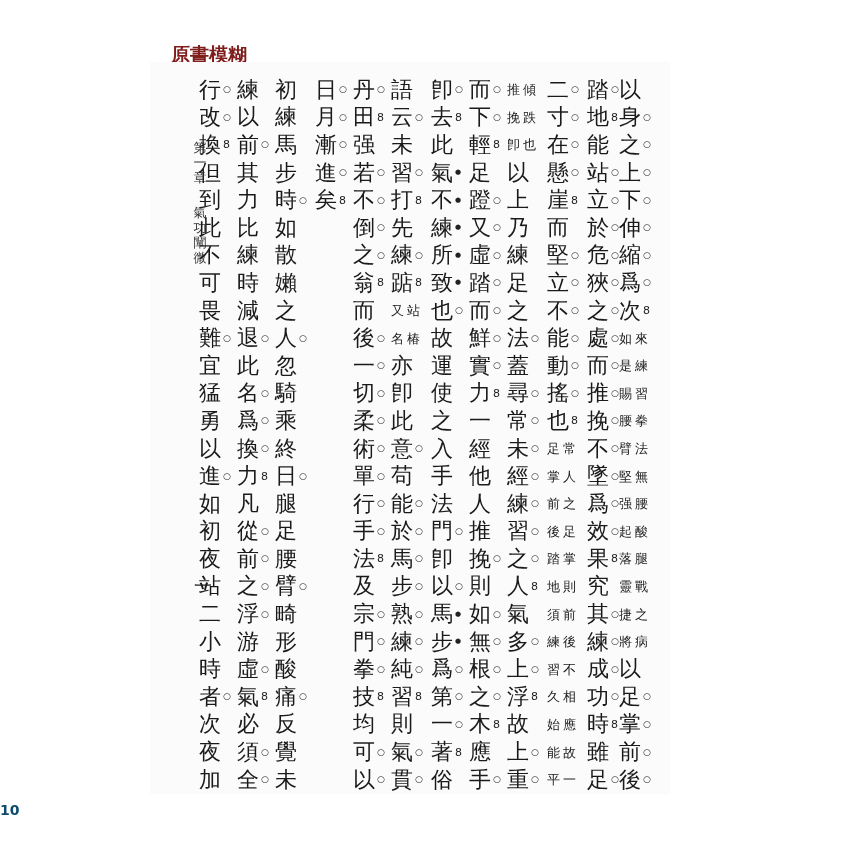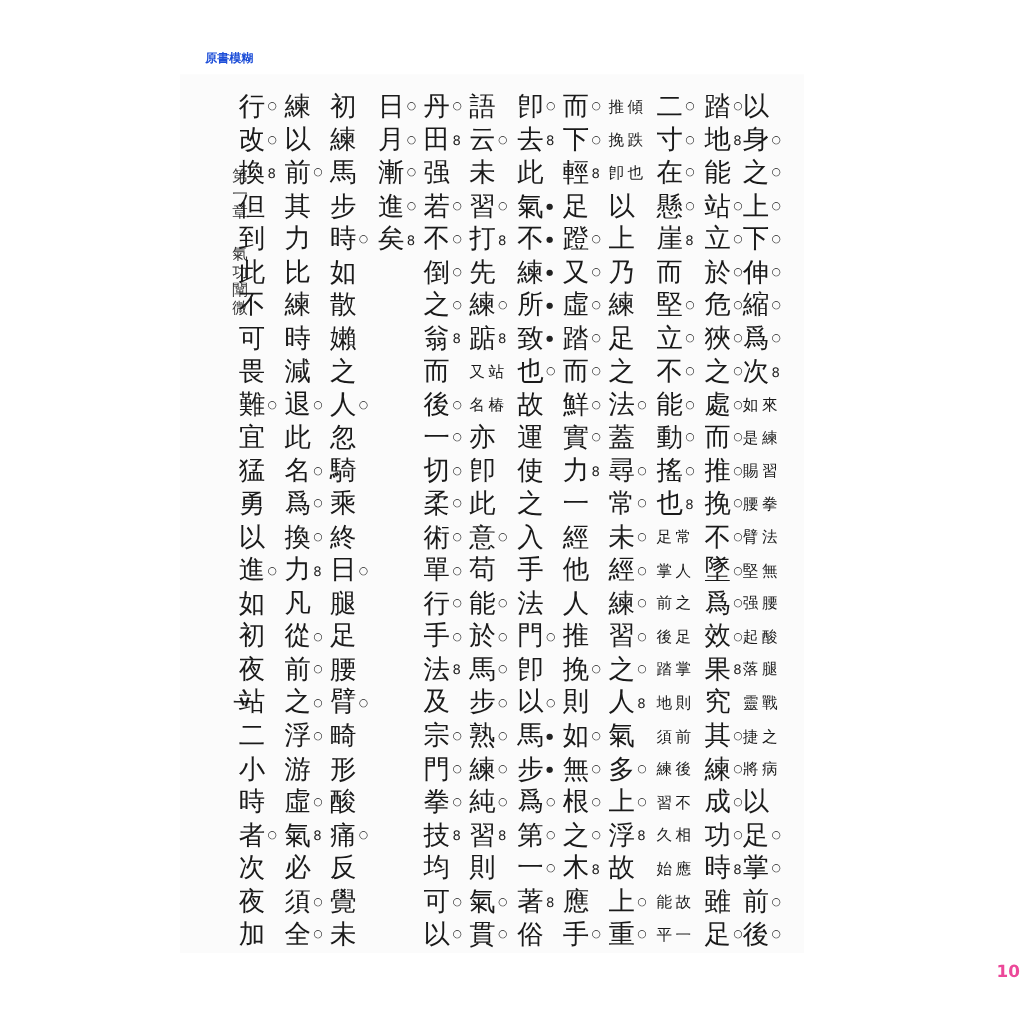--- a/index.html
+++ b/index.html
@@ -1,32 +1,32 @@
 <!DOCTYPE html>
 <html><head>
 <meta charset="utf-8">
 <style>
   html, body { margin:0; padding:0; }
   body { width:850px; height:850px; background:#ffffff; position:relative; overflow:hidden;
          font-family: "DejaVu Serif", "Liberation Serif", serif; color:#1a1a1a; }
   .doc-title { position:absolute; left:171px; top:42px; font-family:Liberation Serif, serif;
-               font-size:10px; font-weight:bold; color:#1d4ed8; letter-spacing:0; }
+               font-size:19px; font-weight:bold; color:#7f1d1d; letter-spacing:0; }
   .page { position:absolute; left:150px; top:62px; width:520px; height:732px; background:#fbfbfb; }
   .col { position:absolute; top:14px; width:40px; display:flex; flex-direction:column; align-items:flex-start; }
   .ch { position:relative; height:27.6px; width:40px; display:flex; align-items:center; }
   .ch .g { font-size:22px; line-height:1; width:24px; text-align:center; display:inline-block; }
   .ch .m { font-size:9px; line-height:1; margin-left:1px; color:#222; }
   .ch .note { display:flex; flex-direction:row-reverse; gap:1px; }
   .ch .note span { font-size:13px; line-height:1; width:15px; text-align:center; display:inline-block; }
   .header-col { position:absolute; left:40px; top:78px; width:20px; display:flex; flex-direction:column; align-items:center; }
   .header-col span { font-size:13px; line-height:15px; color:#333; }
   .header-col .gap { height:20px; }
   .folio { position:absolute; left:44px; top:512px; font-size:18px; color:#222; }
-  .page-number { position:absolute; left:0; width:850px; top:802px; text-align:right;
-                 font-family:"DejaVu Sans","Liberation Sans",sans-serif; font-weight:bold; font-size:14px; color:#ec4899; }
+  .page-number { position:absolute; left:0; width:850px; top:802px; text-align:left;
+                 font-family:"DejaVu Sans","Liberation Sans",sans-serif; font-weight:bold; font-size:14px; color:#0c4a6e; }
 </style>
 </head>
 <body>
 
 <div class="doc-title">原書模糊</div>
 
 <div class="page">
   <div class="header-col" id="hdr">
       <span>第</span>
       <span>一</span>

